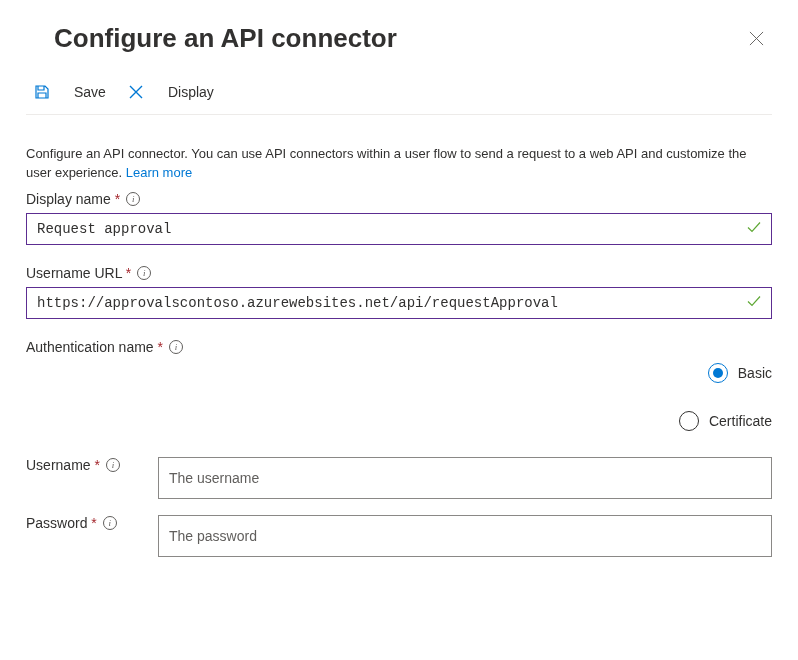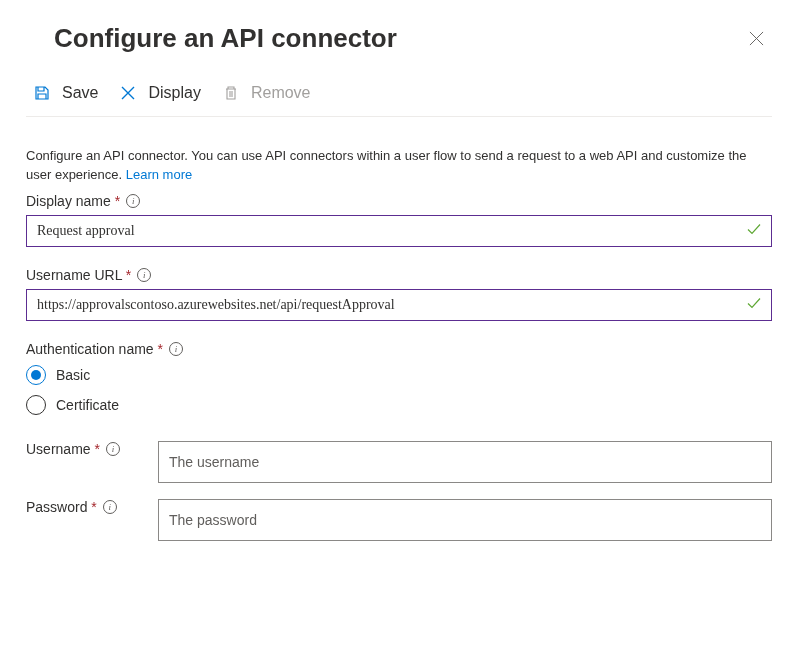--- a/index.html
+++ b/index.html
@@ -27,24 +27,24 @@
     .toolbar {
       display: flex;
       gap: 6px;
       padding-bottom: 10px;
       border-bottom: 1px solid #edebe9;
       margin-bottom: 30px;
     }
     .toolbar-btn {
       display: flex;
       align-items: center;
-      gap: 12px;
+      gap: 24px;
       padding: 4px 8px;
       cursor: pointer;
-      font-size: 16px;
+      font-size: 14px;
       color: #323130;
     }
     .toolbar-btn.disabled { color: #a19f9d; cursor: default; }
     .toolbar-btn .tb-icon { display: flex; color: #0078d4; }
     .toolbar-btn.disabled .tb-icon { color: #a19f9d; }
     .description { font-size: 13px; color: #323130; line-height: 1.45; margin-bottom: 8px; }
     .link { color: #0078d4; cursor: pointer; }
     .field-group { margin-bottom: 20px; }
     .field-label-row { display: flex; align-items: center; gap: 6px; margin-bottom: 6px; }
     .field-label { font-size: 14px; color: #323130; }
@@ -58,21 +58,21 @@
       font-style: italic;
       font-family: Georgia, serif;
     }
     .text-field-wrapper { position: relative; }
     .text-field {
       width: 100%;
       height: 32px;
       padding: 5px 34px 5px 10px;
       border: 1px solid #5c2d91;
       font-size: 14px;
-      font-family: Liberation Serif, serif;
+      font-family: Liberation Mono, monospace;
       color: #323130;
       outline: none;
       background: #fff;
     }
     .text-field::placeholder { color: #605e5c; }
     .plain-field {
       width: 100%;
       height: 32px;
       padding: 20px 10px;
       border: 1px solid #8a8886;
@@ -81,21 +81,21 @@
       outline: none;
       background: #fff;
     }
     .plain-field::placeholder { color: #605e5c; }
     .check-icon {
       position: absolute;
       right: 10px; top: 50%;
       transform: translateY(-50%);
       color: #5fa835;
     }
-    .radio-group { display: flex; flex-direction: column; gap: 10px; margin-top: 8px; margin-bottom: 26px; }
+    .radio-group { display: flex; flex-direction: column; gap: 28px; margin-top: 8px; margin-bottom: 26px; align-items: flex-end; }
     .radio-item { display: flex; align-items: center; gap: 10px; cursor: pointer; }
     .radio-outer {
       width: 20px; height: 20px; border-radius: 50%;
       border: 1px solid #323130;
       display: flex; align-items: center; justify-content: center;
       flex-shrink: 0;
     }
     .radio-item.selected .radio-outer { border-color: #0078d4; }
     .radio-inner { width: 10px; height: 10px; border-radius: 50%; background: #0078d4; display: none; }
     .radio-item.selected .radio-inner { display: block; }
@@ -135,28 +135,20 @@
       </span>
       <span>Save</span>
     </div>
     <div class="toolbar-btn">
       <span class="tb-icon">
         <svg width="16" height="16" viewBox="0 0 16 16">
             <path d="M2 2 L14 14 M14 2 L2 14" stroke="currentColor" stroke-width="1.4" fill="none"></path>
           </svg>
       </span>
       <span>Display</span>
-    </div>
-    <div class="toolbar-btn disabled">
-      <span class="tb-icon">
-        <svg width="16" height="16" viewBox="0 0 16 16">
-            <path d="M3 4 H13 M5 4 V2 H11 V4 M4 4 V14 H12 V4 M7 6 V12 M9 6 V12" stroke="currentColor" stroke-width="1.1" fill="none"></path>
-          </svg>
-      </span>
-      <span>Remove</span>
     </div>
   </div>
 
   <div class="description">
     <span>Configure an API connector. You can use API connectors within a user flow to send a request to a web API and customize the user experience. </span><span class="link">Learn more</span>
   </div>
 
   <div class="field-group">
     <div class="field-label-row">
       <span class="field-label"><span>Display name</span> <span class="req">*</span></span>

